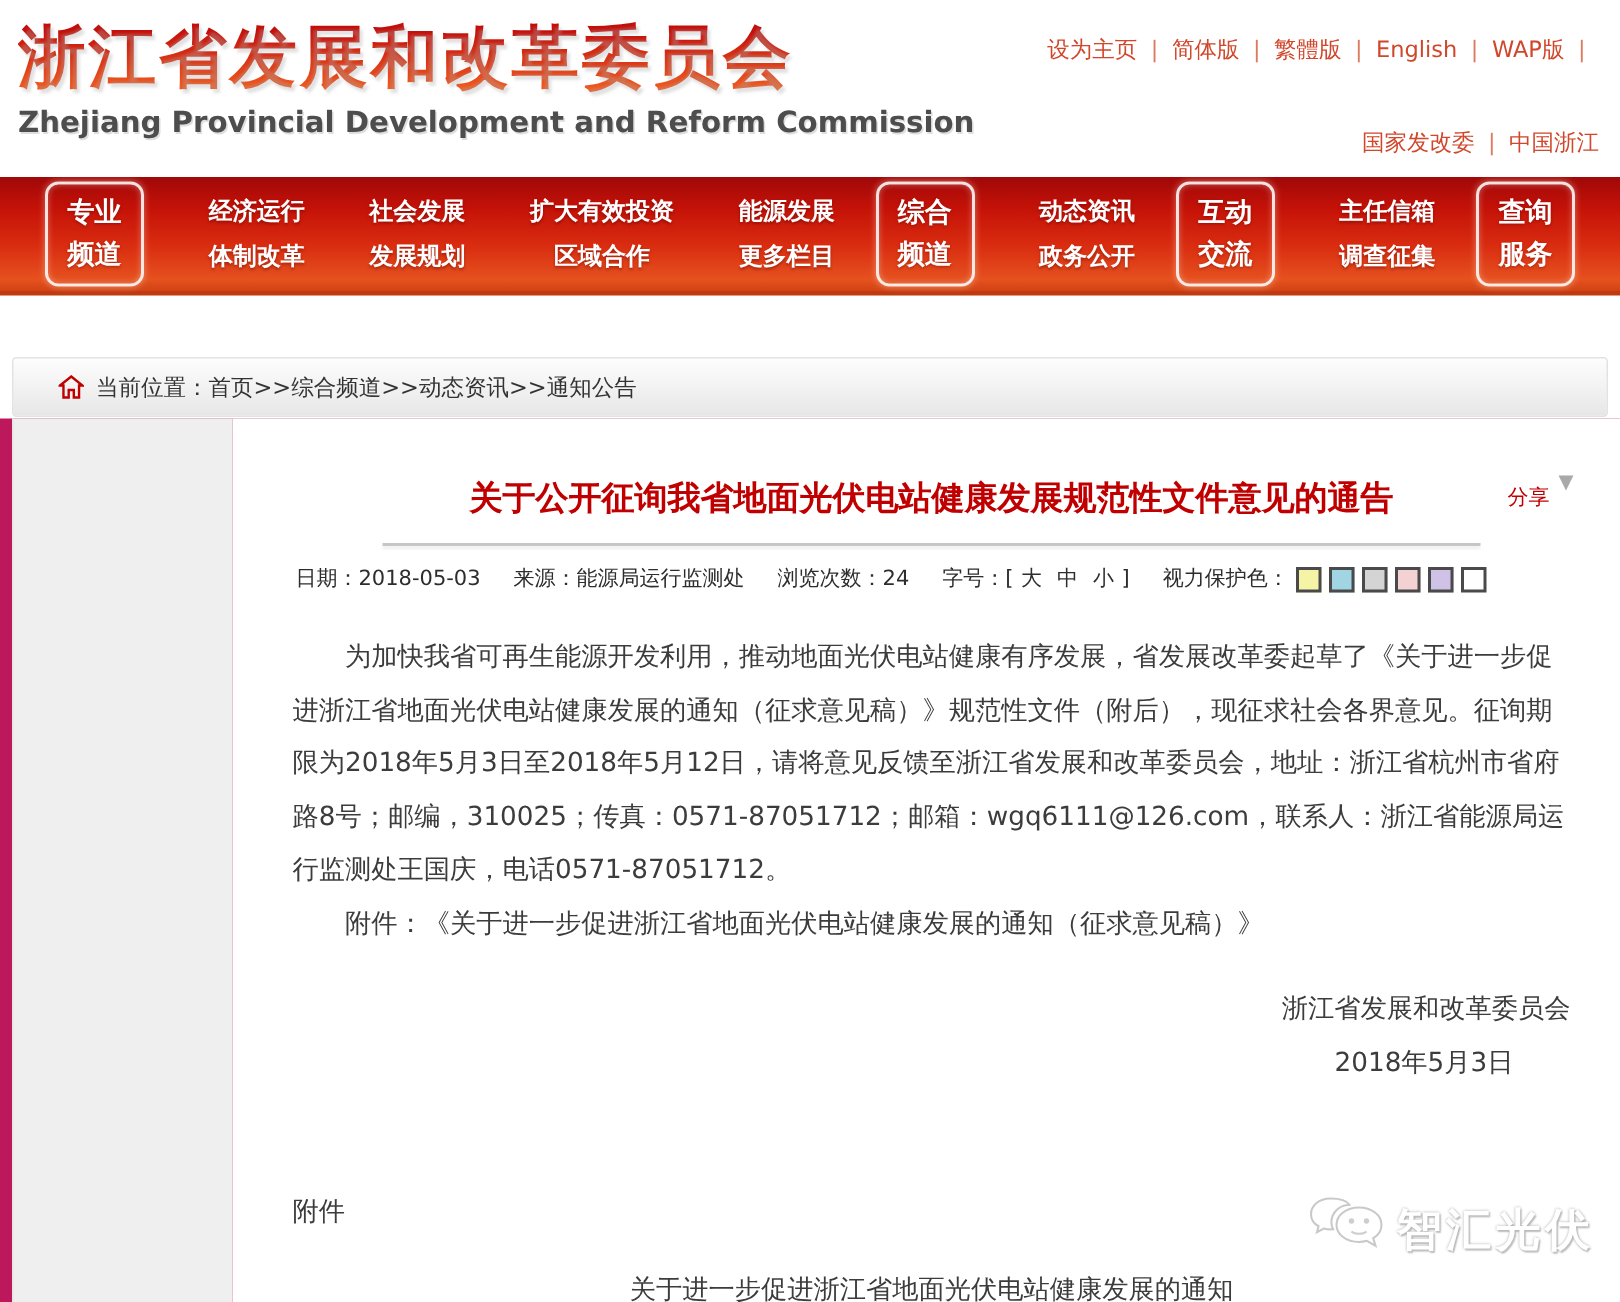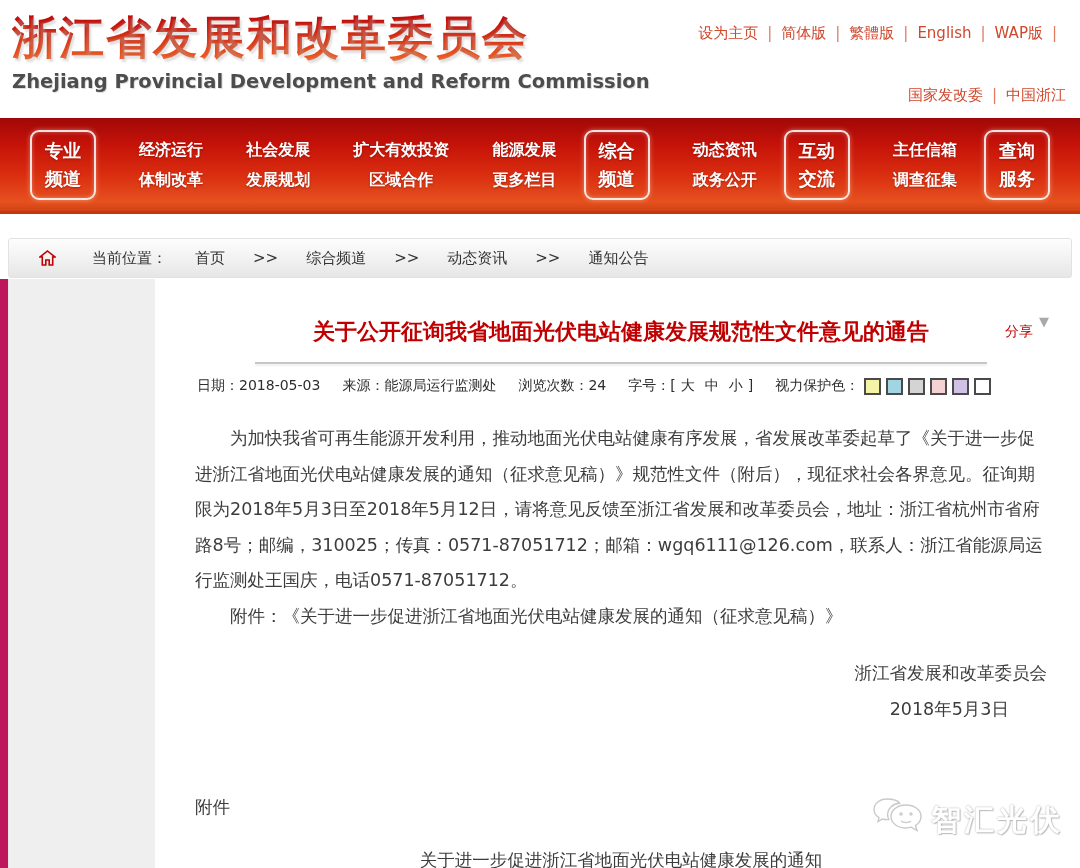--- a/index.html
+++ b/index.html
@@ -17,37 +17,37 @@
     text-shadow:2px 3px 2px rgba(170,170,170,0.35); }
   .logo-en { font-size:19.5px; font-weight:bold; color:#4d4d4d; margin-top:2px;
     text-shadow:1px 1px 0 rgba(200,200,200,0.6); }
   .top-links { position:absolute; right:14px; top:24px; font-size:15px; color:#d0472b;
     white-space:nowrap; }
   .top-links a, .secondary-links a { color:#d0472b; text-decoration:none; cursor:pointer; }
   .sep { color:#dd7a60; margin:0 9px; font-weight:normal; }
   .secondary-links { position:absolute; right:14px; top:86px; font-size:15px; color:#d0472b; }
 
   
-  .nav { position:absolute; top:118px; left:0; width:100%; height:96px;
+  .nav { position:absolute; top:118px; left:0; width:100%; height:79px;
     background:linear-gradient(180deg,#a00808 0%,#c51208 28%,#d92c10 60%,#e6511f 90%,#d14214 100%);
     border-bottom:3px solid #c0390f; }
   .nav-inner { display:flex; align-items:center; justify-content:space-between;
     height:100%; padding:0 30px; }
   .nav-stack { text-align:center; color:#fff; font-weight:bold; font-size:16px;
     line-height:30px; text-shadow:0 1px 2px rgba(90,0,0,0.45); cursor:pointer;margin-left:16px; }
   .nav-box { border:2px solid rgba(255,255,255,0.88); border-radius:9px;
     padding:5px 13px; text-align:center; color:#fff; font-weight:bold; font-size:18px;
     line-height:28px; text-shadow:0 1px 2px rgba(90,0,0,0.45); cursor:pointer;
     box-shadow:0 0 5px rgba(255,230,200,0.45), inset 0 0 4px rgba(255,255,255,0.35); }
 
   
   .breadcrumb { position:absolute; top:238px; left:8px; right:8px; height:40px;
     background:linear-gradient(180deg,#fdfdfd 0%,#f1f1f1 55%,#e6e6e6 100%);
     border:1px solid #e2e2e2; border-radius:3px;
-    display:flex; align-items:center; padding-left:30px; font-size:15px; color:#333;gap:28px; }
+    display:flex; align-items:center; padding-left:30px; font-size:15px; color:#333; }
   .home-icon { margin-right:8px; display:inline-flex; }
   .crumb { cursor:pointer; }
 
   
   .content { position:absolute; top:279px; left:0; right:0; bottom:0; background:#be185d; }
   .side-gray { position:absolute; left:8px; top:0; bottom:0; width:147px; background:#efeff0;
     border-left:1px solid #e6e6e6; }
   .main { position:absolute; left:155px; top:0; right:0; bottom:0; background:#fff;
     padding:30px 33px 0 40px; }
 

